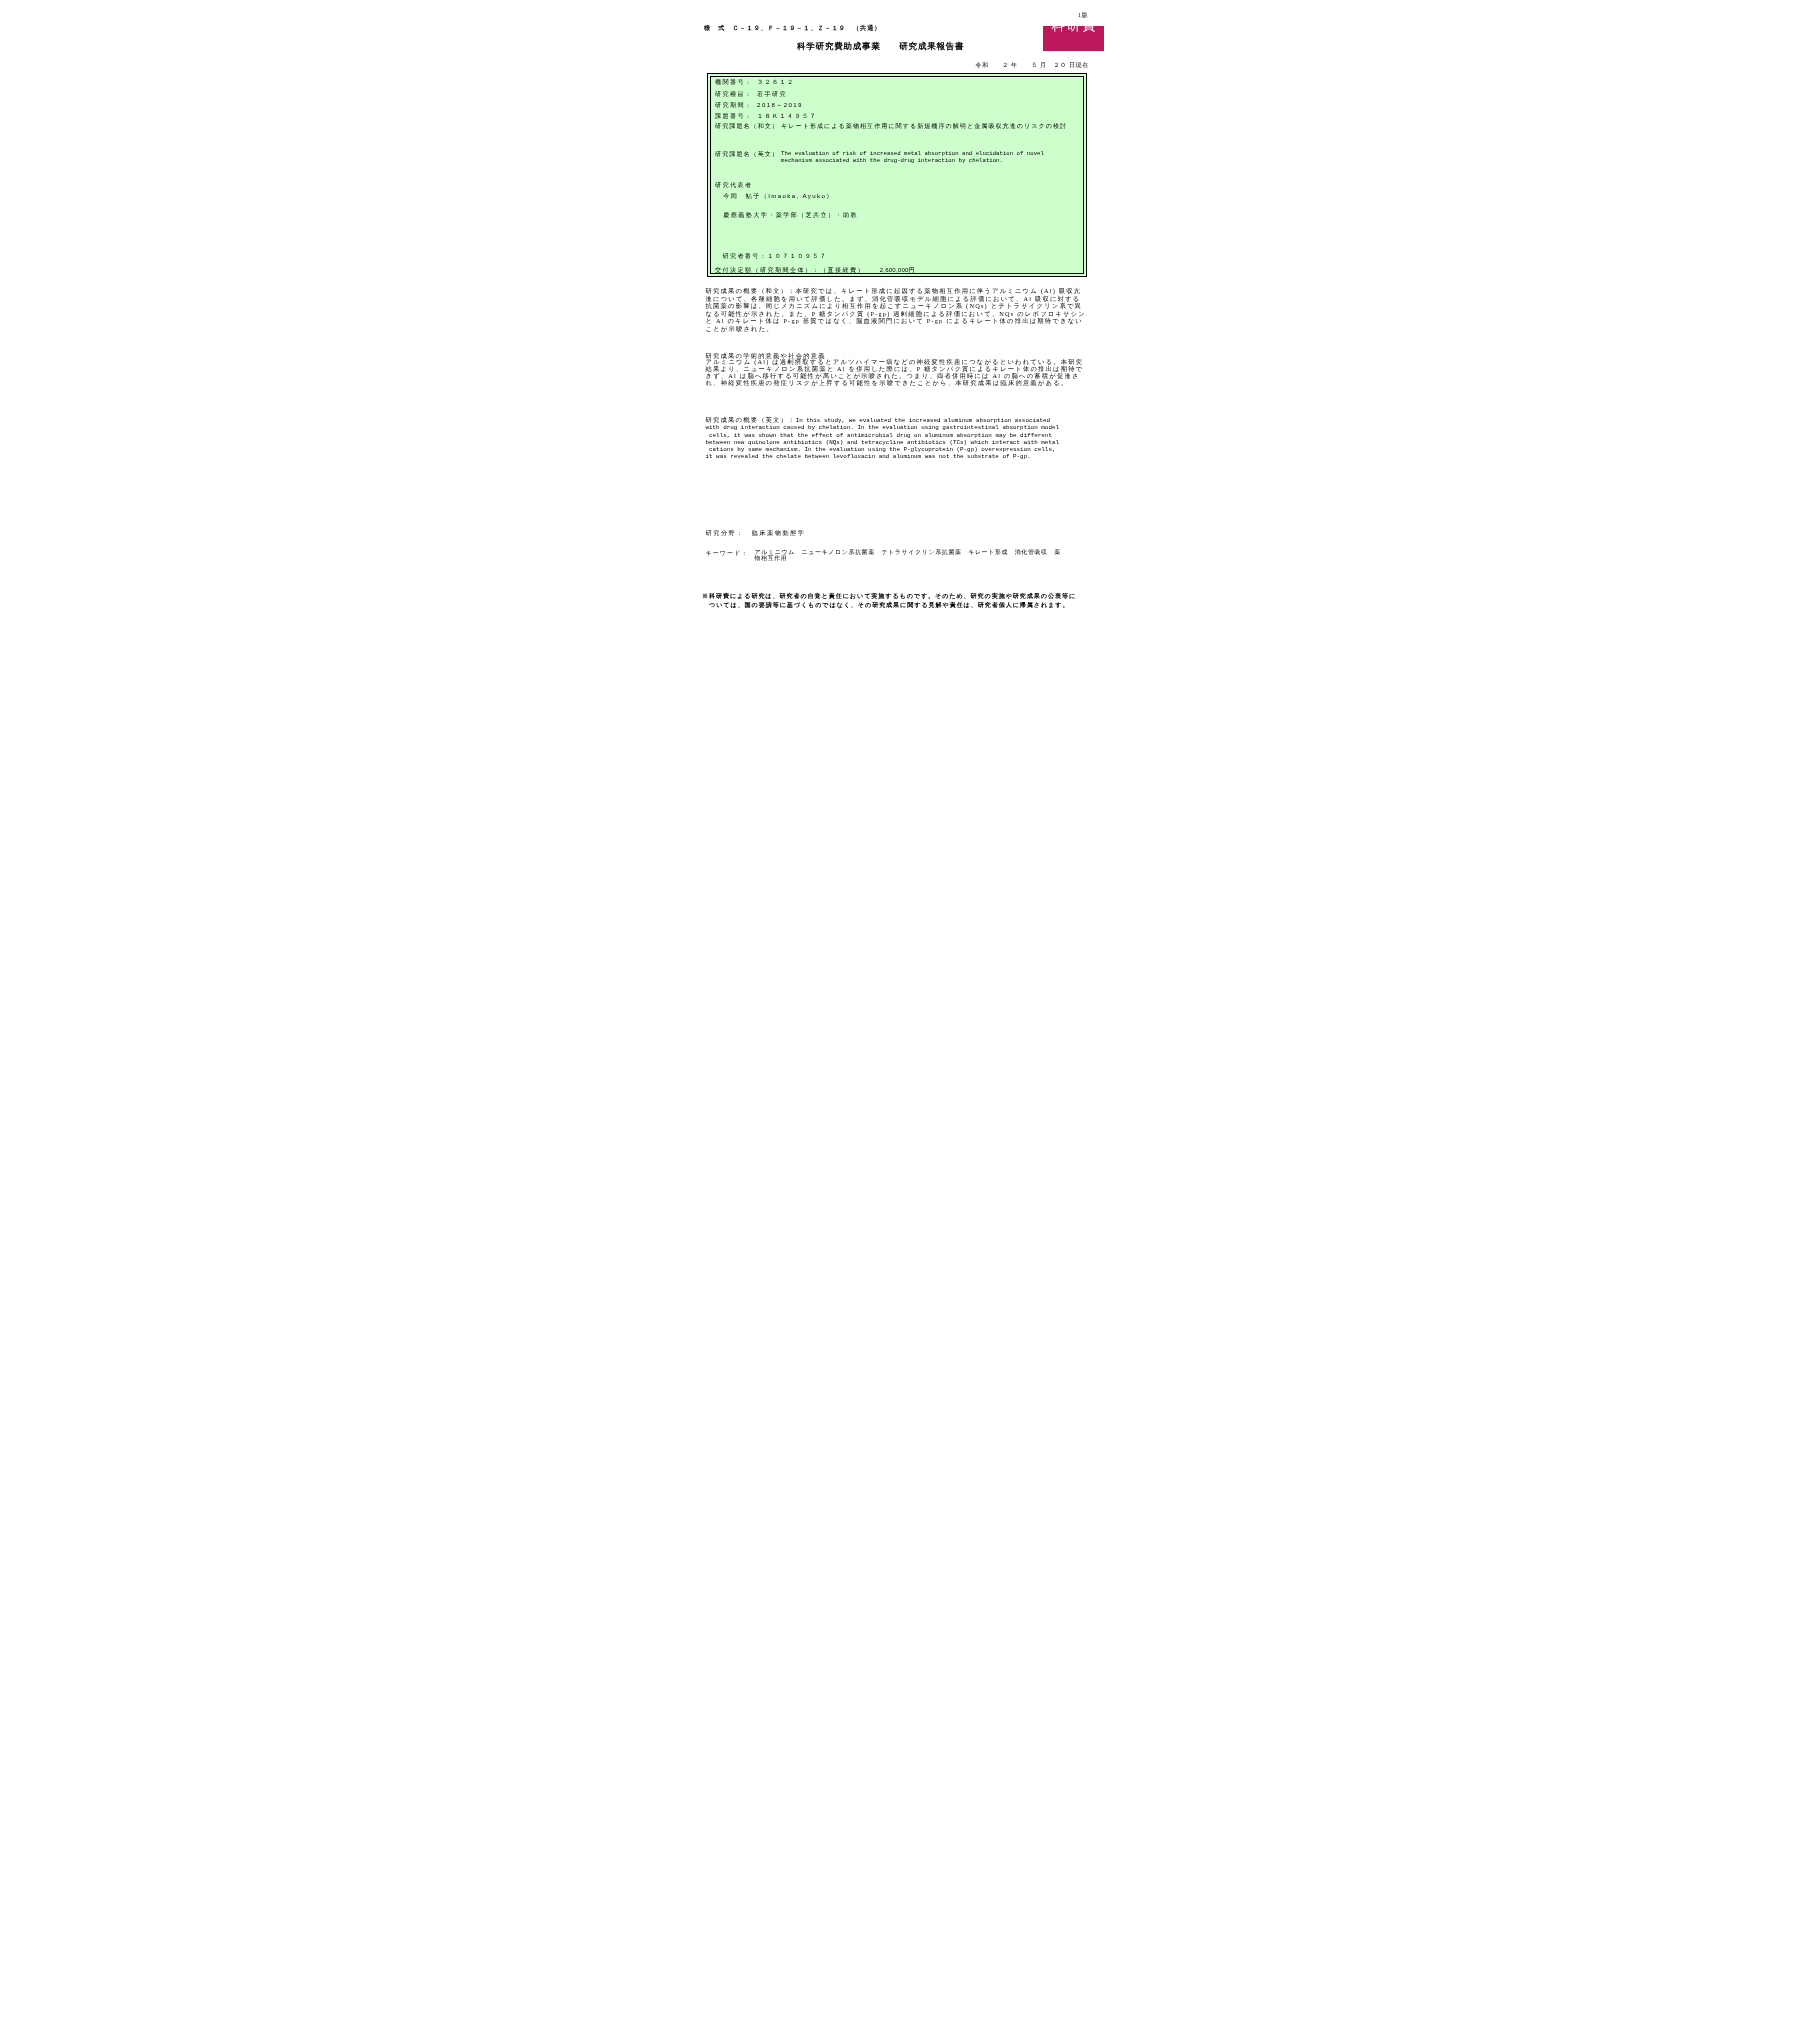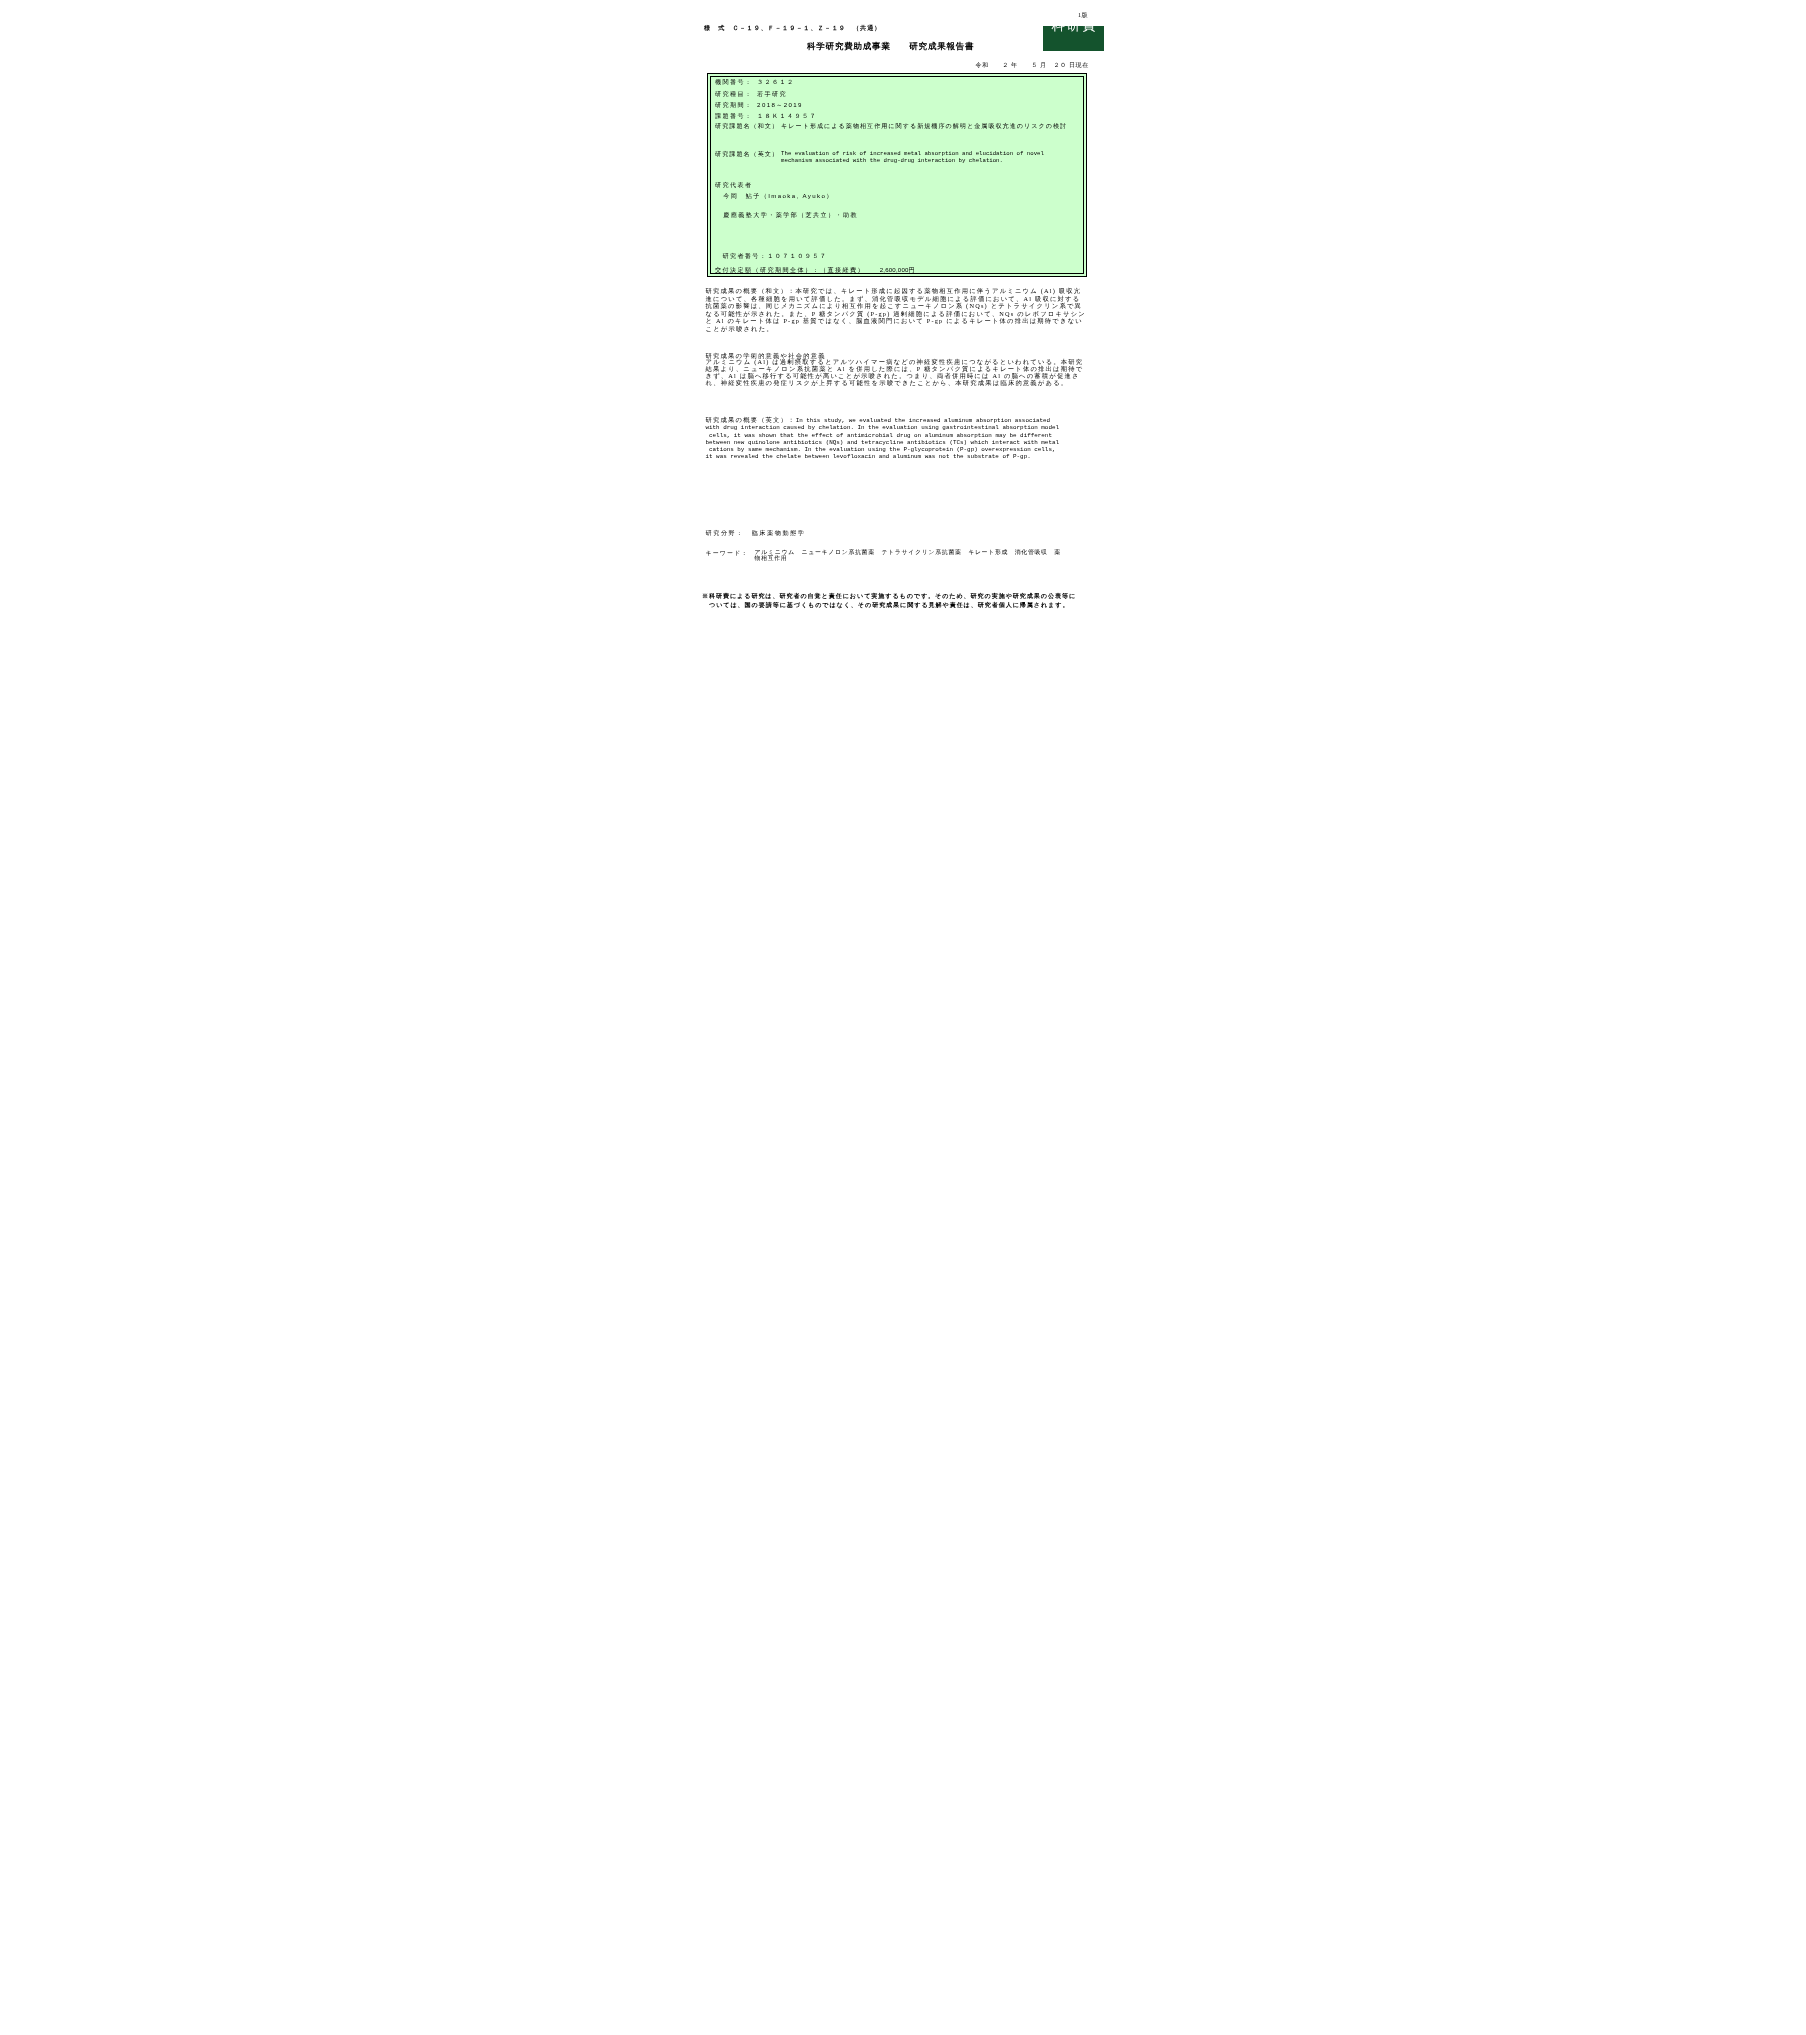--- a/index.html
+++ b/index.html
@@ -1,20 +1,20 @@
 <!DOCTYPE html>
 <html style="font-size:6.5px"><head>
 <meta charset="utf-8">
 <style>
   html,body { margin:0; padding:0; background:#fff; }
   .page { position:relative; width:452px; height:619px; margin:0 auto; background:#ffffff; color:#000; overflow:hidden; }
 
   .edition { position:absolute; top:11px; right:41px; font-family:"Liberation Serif",serif; font-size:6.1px; letter-spacing:0.4px; }
   .form-line { position:absolute; top:24.4px; left:27px; font-family:"Liberation Sans",sans-serif; font-weight:bold; font-size:6.1px; letter-spacing:1px; white-space:nowrap; }
-  .doc-title { position:absolute; top:41px; left:130px; font-family:"Liberation Sans",sans-serif; font-weight:bold; font-size:8.5px; letter-spacing:0.8px; white-space:nowrap; }
+  .doc-title { position:absolute; top:41px; left:120px; font-family:"Liberation Sans",sans-serif; font-weight:bold; font-size:8.5px; letter-spacing:0.8px; white-space:nowrap; }
   .date-line { position:absolute; top:61px; right:40px; font-family:"Liberation Serif",serif; font-size:6.1px; letter-spacing:0.6px; white-space:nowrap; }
 
   .logo { position:absolute; left:366px; top:26px; width:61px; height:25px; display:flex; flex-direction:column; align-items:center; justify-content:center; }
   .logo-kanji { color:#fff; font-family:"Liberation Sans",sans-serif; font-weight:300; font-size:13.4px; line-height:1; letter-spacing:2px; margin-right:-2px; }
   .logo-roman { color:#fff; font-family:"Liberation Sans",sans-serif; font-size:4.5px; line-height:1; letter-spacing:2.8px; margin-right:-2.8px; margin-top:2px; }
 
   .info-box { position:absolute; left:30px; top:73px; width:380px; height:204px; border:0.8px solid #000; box-sizing:border-box; padding:2px; }
   .info-inner { position:relative; width:100%; height:100%; border:0.4px solid #000; box-sizing:border-box; }
   .irow, .pi-line, .grant-row { position:absolute; font-family:"Liberation Sans",sans-serif; font-size:6.1px; letter-spacing:1.4px; white-space:nowrap; }
   .irow { left:4.1px; display:flex; }
@@ -47,21 +47,21 @@
 </style>
 </head>
 <body>
 
 <div class="page">
 
   <div class="edition">1版</div>
   <div class="form-line">様　式　Ｃ－１９、Ｆ－１９－１、Ｚ－１９　（共通）</div>
   <div class="doc-title">科学研究費助成事業　　研究成果報告書</div>
 
-  <div class="logo" style="background: #14532d; gap: 20px;">
+  <div class="logo" style="background: #be185d; gap: 20px;">
     <div class="logo-kanji">科研費</div>
     <div class="logo-roman">KAKENHI</div>
   </div>
 
   <div class="date-line">令和　　２ 年　　５ 月　２０ 日現在</div>
 
   <div class="info-box green-fill" style="background: rgb(204, 255, 204);">
     <div class="info-inner green-fill" style="background: rgb(204, 255, 204);">
 
       <div class="irow" id="row1">

